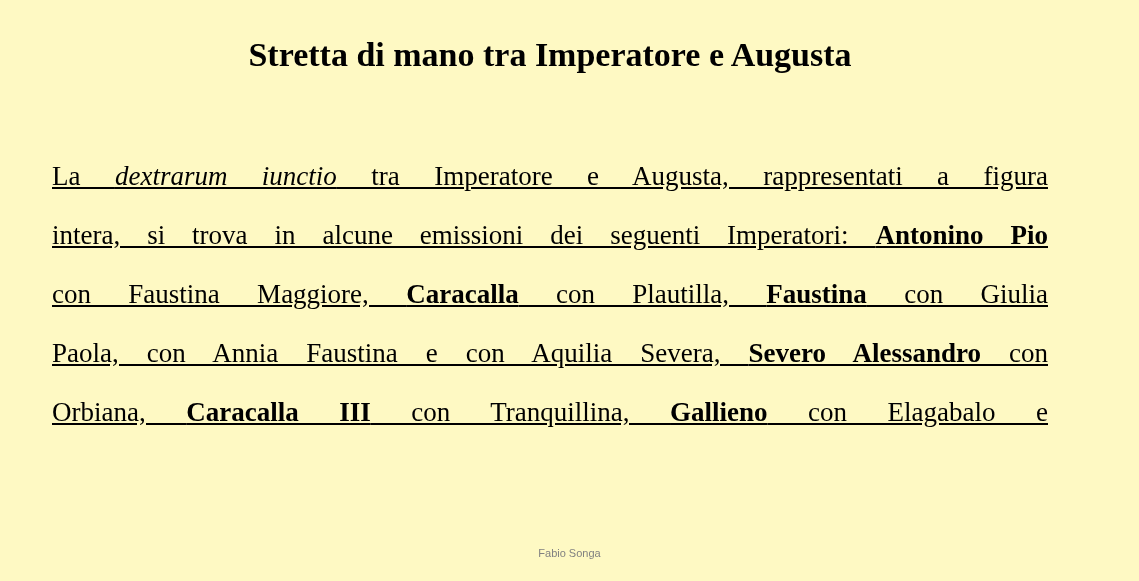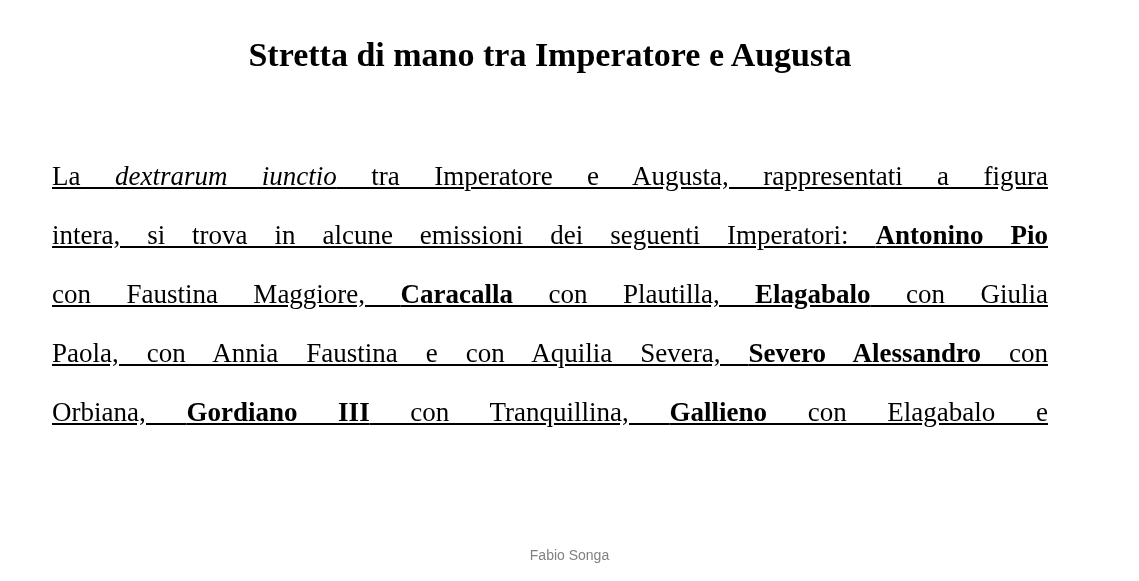--- a/index.html
+++ b/index.html
@@ -1,21 +1,21 @@
 <!DOCTYPE html>
 <html><head>
 <meta charset="utf-8">
 <style>
   * { margin: 0; padding: 0; box-sizing: border-box; }
   html, body { background: #e9e9e9; }
   .slide {
     position: relative;
     width: 1139px;
     height: 581px;
-    background: #ffffff;
+    background: #fef9c3;
     overflow: hidden;
     font-family: "Liberation Serif", serif;
     color: #000000;
   }
   .title {
     position: absolute;
     top: 38px;
     left: 52px;
     width: 996px;
     text-align: center;
@@ -47,32 +47,32 @@
   }
   .text-line .b { font-weight: bold; margin-top: 10px; }
   .text-line .i { font-style: italic; }
   .footer {
     position: absolute;
     top: 547px;
     left: 0;
     width: 100%;
     text-align: center;
     font-family: "Liberation Sans", sans-serif;
-    font-size: 14px;
+    font-size: 11px;
     color: #818181;
   }
 </style>
 </head>
 <body>
 
 <div class="slide">
   <div class="title">Stretta di mano tra Imperatore e Augusta</div>
 
   <div class="body-paragraph">
       <div class="text-line"><span>La </span><span class="i">dextrarum iunctio</span><span> tra Imperatore e Augusta, rappresentati a figura</span></div>
       <div class="text-line"><span>intera, si trova in alcune emissioni dei seguenti Imperatori: </span><span class="b">Antonino Pio</span></div>
-      <div class="text-line"><span>con Faustina Maggiore, </span><span class="b">Caracalla</span><span> con Plautilla, </span><span class="b">Elagabalo</span><span> con Giulia</span></div>
+      <div class="text-line"><span>con Faustina Maggiore, </span><span class="b">Caracalla</span><span> con Plautilla, </span><span class="b">Faustina</span><span> con Giulia</span></div>
       <div class="text-line"><span>Paola, con Annia Faustina e con Aquilia Severa, </span><span class="b">Severo Alessandro</span><span> con</span></div>
-      <div class="text-line"><span>Orbiana, </span><span class="b">Gordiano III</span><span> con Tranquillina, </span><span class="b">Gallieno</span><span> con Elagabalo e</span></div>
+      <div class="text-line"><span>Orbiana, </span><span class="b">Caracalla III</span><span> con Tranquillina, </span><span class="b">Gallieno</span><span> con Elagabalo e</span></div>
     </div>
 
   <div class="footer">Fabio Songa</div>
 </div>
 
 </body></html>

